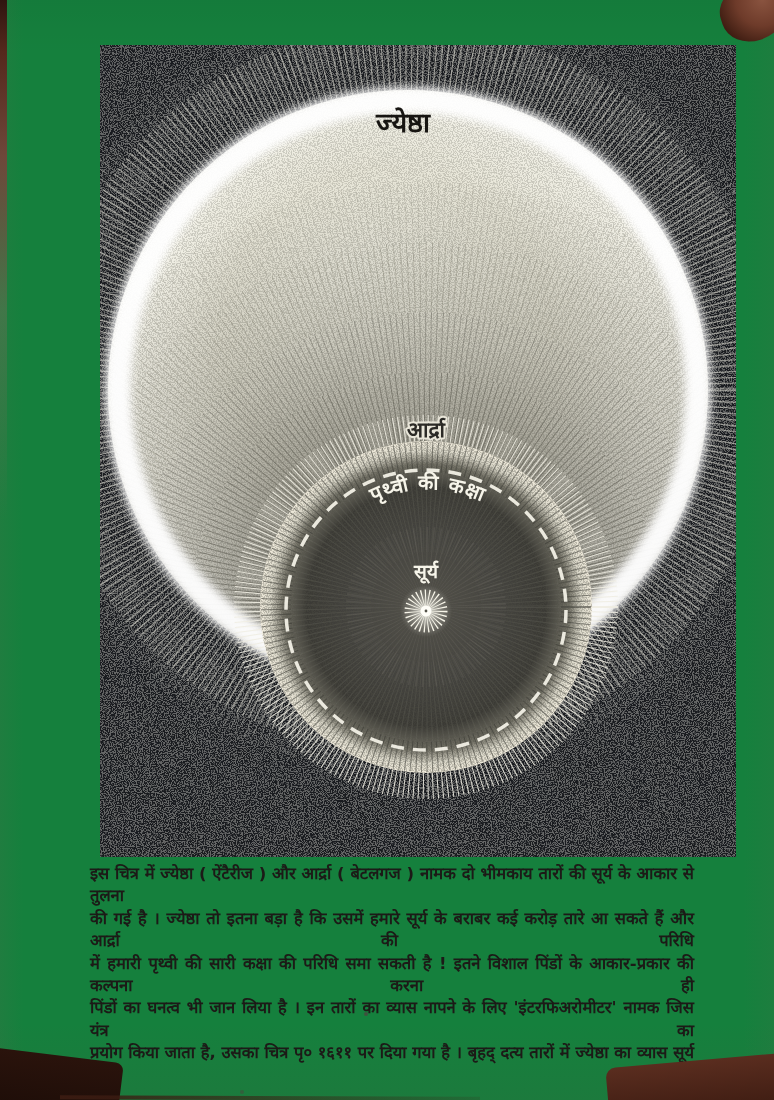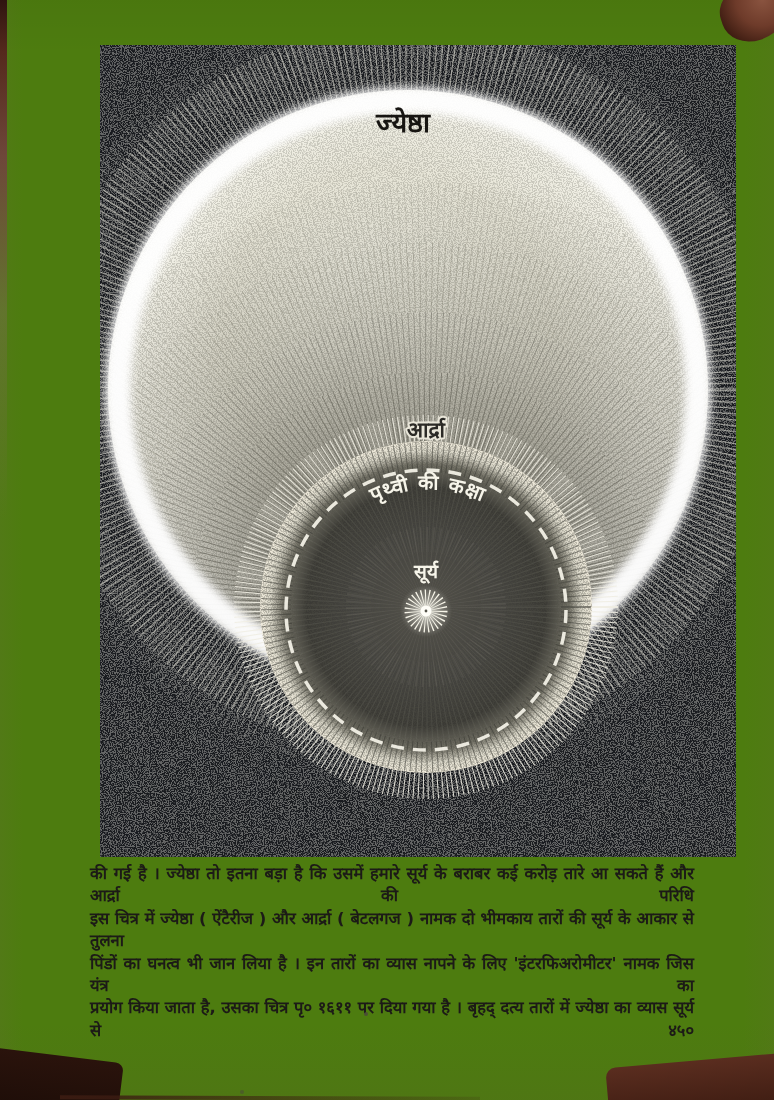--- a/index.html
+++ b/index.html
@@ -1,18 +1,18 @@
 <!DOCTYPE html>
 <html><head>
 <meta charset="utf-8">
 <style>
   html,body{margin:0;padding:0;background:#6b6b6b;}
   .screen{
     position:relative; width:774px; height:1100px; overflow:hidden;
-    background:#4d7c0f;
+    background:#15803d;
     font-family:"DejaVu Sans", sans-serif;
   }
   
   .paper-shade{
     position:absolute; inset:0; pointer-events:none;
     background:
       linear-gradient(90deg, rgba(120,100,85,.10) 0, rgba(0,0,0,0) 3%, rgba(0,0,0,0) 96%, rgba(120,100,85,.08) 100%),
       linear-gradient(180deg, rgba(0,0,0,.04) 0, rgba(0,0,0,0) 5%, rgba(0,0,0,0) 93%, rgba(90,70,60,.10) 100%);
   }
   
@@ -159,22 +159,23 @@
       <g>
         <circle cx="326" cy="566" r="26" fill="url(#sunGlow)"></circle>
         <circle cx="326" cy="566" r="13" fill="none" stroke="#fffdf0" stroke-width="17" stroke-dasharray="0.9 2.1" opacity="0.95"></circle>
         <circle cx="326" cy="566" r="5.5" fill="#fffef8"></circle>
         <circle cx="326" cy="566" r="1.4" fill="#55534a"></circle>
       </g>
     </svg>
   </div>
 
   <div class="caption">
+    <div class="cap-line">इस चित्र में ज्येष्ठा ( ऐंटैरीज ) और आर्द्रा ( बेटलगज ) नामक दो भीमकाय तारों की सूर्य के आकार से तुलना</div>
     <div class="cap-line">की गई है । ज्येष्ठा तो इतना बड़ा है कि उसमें हमारे सूर्य के बराबर कई करोड़ तारे आ सकते हैं और आर्द्रा की परिधि</div>
-    <div class="cap-line">इस चित्र में ज्येष्ठा ( ऐंटैरीज ) और आर्द्रा ( बेटलगज ) नामक दो भीमकाय तारों की सूर्य के आकार से तुलना</div>
+    <div class="cap-line">में हमारी पृथ्वी की सारी कक्षा की परिधि समा सकती है ! इतने विशाल पिंडों के आकार-प्रकार की कल्पना करना ही</div>
     <div class="cap-line">पिंडों का घनत्व भी जान लिया है । इन तारों का व्यास नापने के लिए 'इंटरफिअरोमीटर' नामक जिस यंत्र का</div>
     <div class="cap-line">प्रयोग किया जाता है, उसका चित्र पृ० १६११ पर दिया गया है । बृहद् दत्य तारों में ज्येष्ठा का व्यास सूर्य से ४५०</div>
 
   </div>
 
   <div class="edge-strip-left"></div>
   <div class="corner-top-right"></div>
   <div class="corner-bottom-left"></div>
   <div class="corner-bottom-right"></div>
   <div class="bottom-hairline"></div>

